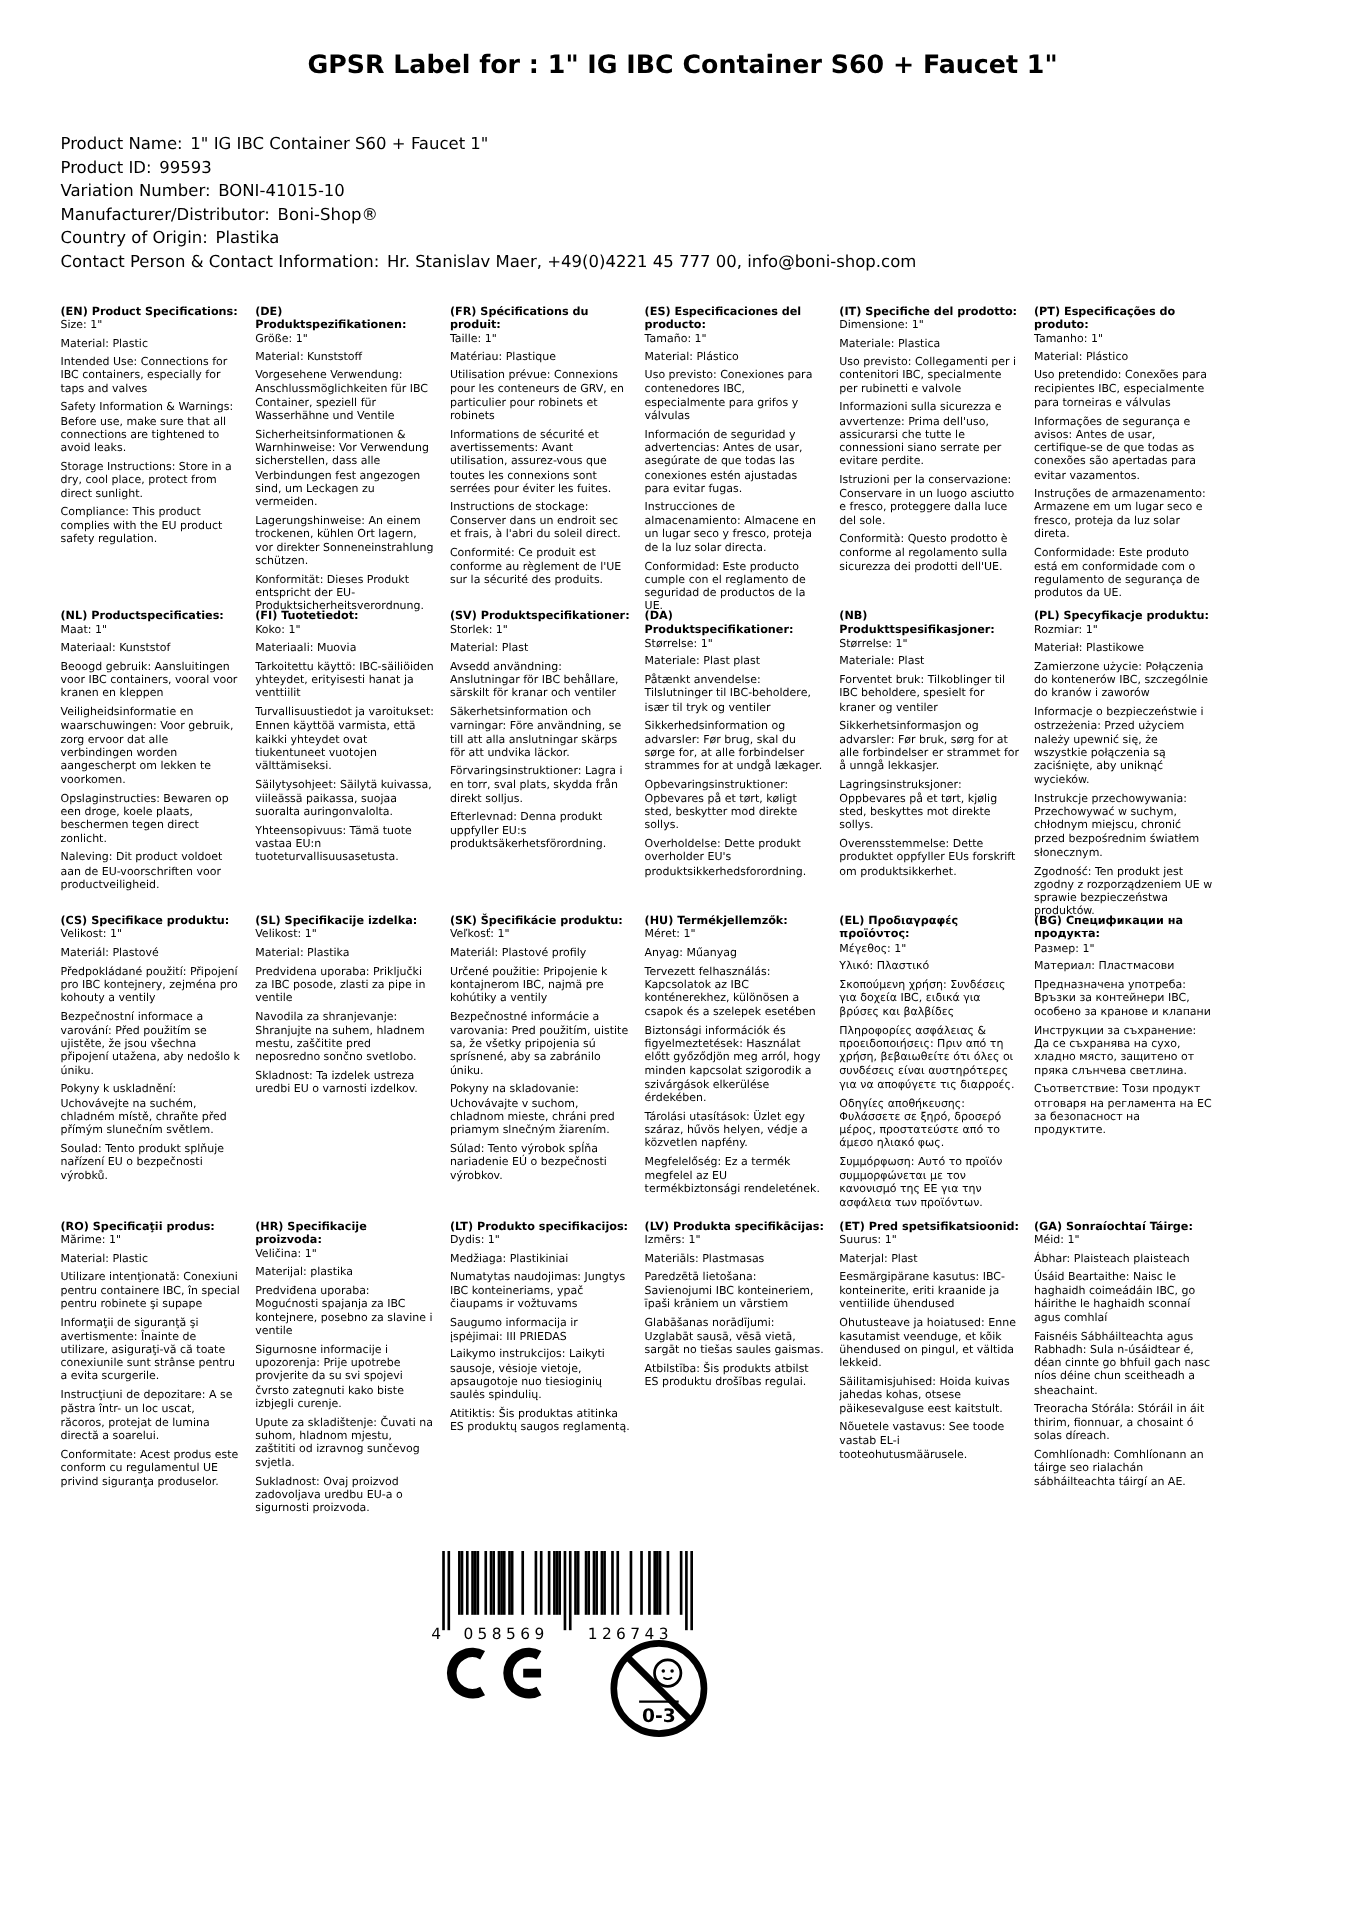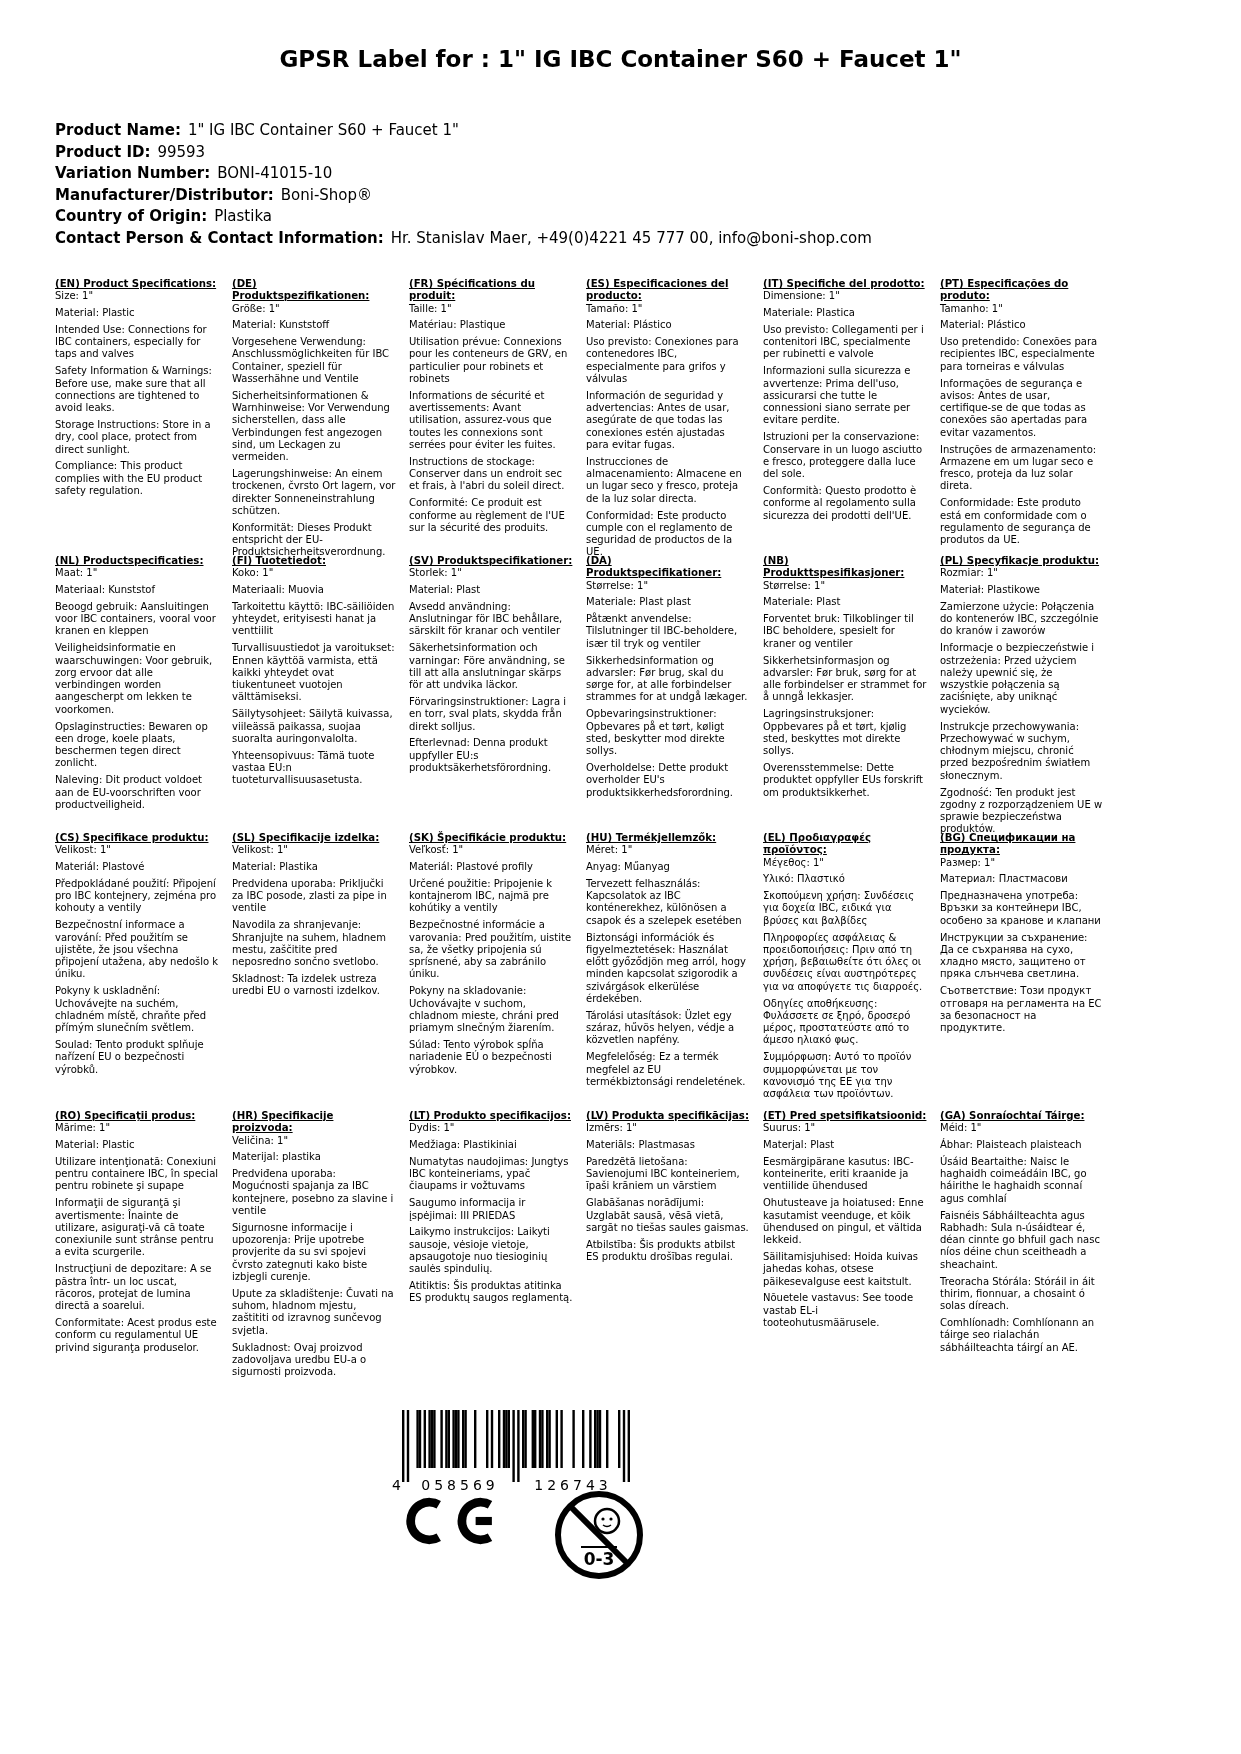--- a/index.html
+++ b/index.html
@@ -1,24 +1,24 @@
 <!DOCTYPE html>
 <html><head>
 <meta charset="utf-8">
 <style>
   html,body{margin:0;padding:0;background:#ffffff;}
   body{width:1241px;height:1754px;position:relative;font-family:"DejaVu Sans",sans-serif;color:#000;}
   .title{position:absolute;top:46px;left:0;width:1241px;text-align:center;font-size:23px;font-weight:bold;letter-spacing:0;}
   .product-info{position:absolute;left:55px;top:120px;font-size:15px;}
   .pi-row{line-height:21.5px;white-space:nowrap;}
-  .pi-label{font-weight:bold;}
+  .pi-label{font-weight:normal;}
   .pi-value{padding-left:7px;}
   .spec-grid{position:absolute;left:55px;top:278px;display:grid;grid-template-columns:repeat(6,164px);column-gap:13px;grid-template-rows:277px 277px 278px auto;}
   .spec-block{font-size:10px;line-height:12.3px;overflow:visible;}
-  .spec-head{font-weight:bold;font-size:10.2px;text-decoration:underline;}
+  .spec-head{font-weight:bold;font-size:10.2px;}
   .spec-par{margin:4.5px 0 0 0;}
   .spec-block p:first-of-type{margin-top:0;}
   .barcode{position:absolute;left:392px;top:1410px;}
   .bc-text{font-size:14px;letter-spacing:4px;font-family:"DejaVu Sans",sans-serif;}
   .bc-prefix{font-size:14px;letter-spacing:0;font-family:"DejaVu Sans",sans-serif;}
   .ce-mark{position:absolute;left:400px;top:1496px;}
   .age-mark{position:absolute;left:551px;top:1487px;}
   .age-text{font-size:17px;font-weight:bold;font-family:"DejaVu Sans",sans-serif;}
 </style>
 </head>
@@ -44,21 +44,21 @@
       <p class="spec-par">Safety Information &amp; Warnings: Before use, make sure that all connections are tightened to avoid leaks.</p>
       <p class="spec-par">Storage Instructions: Store in a dry, cool place, protect from direct sunlight.</p>
       <p class="spec-par">Compliance: This product complies with the EU product safety regulation.</p>
     </div>
     <div class="spec-block">
       <div class="spec-head">(DE) Produktspezifikationen:</div>
       <p class="spec-par">Größe: 1"</p>
       <p class="spec-par">Material: Kunststoff</p>
       <p class="spec-par">Vorgesehene Verwendung: Anschlussmöglichkeiten für IBC Container, speziell für Wasserhähne und Ventile</p>
       <p class="spec-par">Sicherheitsinformationen &amp; Warnhinweise: Vor Verwendung sicherstellen, dass alle Verbindungen fest angezogen sind, um Leckagen zu vermeiden.</p>
-      <p class="spec-par">Lagerungshinweise: An einem trockenen, čvrsto Ort lagern, vor direkter Sonneneinstrahlung schützen.</p>
+      <p class="spec-par">Lagerungshinweise: An einem trockenen, kühlen Ort lagern, vor direkter Sonneneinstrahlung schützen.</p>
       <p class="spec-par">Konformität: Dieses Produkt entspricht der EU-Produktsicherheitsverordnung.</p>
     </div>
     <div class="spec-block">
       <div class="spec-head">(FR) Spécifications du produit:</div>
       <p class="spec-par">Taille: 1"</p>
       <p class="spec-par">Matériau: Plastique</p>
       <p class="spec-par">Utilisation prévue: Connexions pour les conteneurs de GRV, en particulier pour robinets et robinets</p>
       <p class="spec-par">Informations de sécurité et avertissements: Avant utilisation, assurez-vous que toutes les connexions sont serrées pour éviter les fuites.</p>
       <p class="spec-par">Instructions de stockage: Conserver dans un endroit sec et frais, à l'abri du soleil direct.</p>
       <p class="spec-par">Conformité: Ce produit est conforme au règlement de l'UE sur la sécurité des produits.</p>

